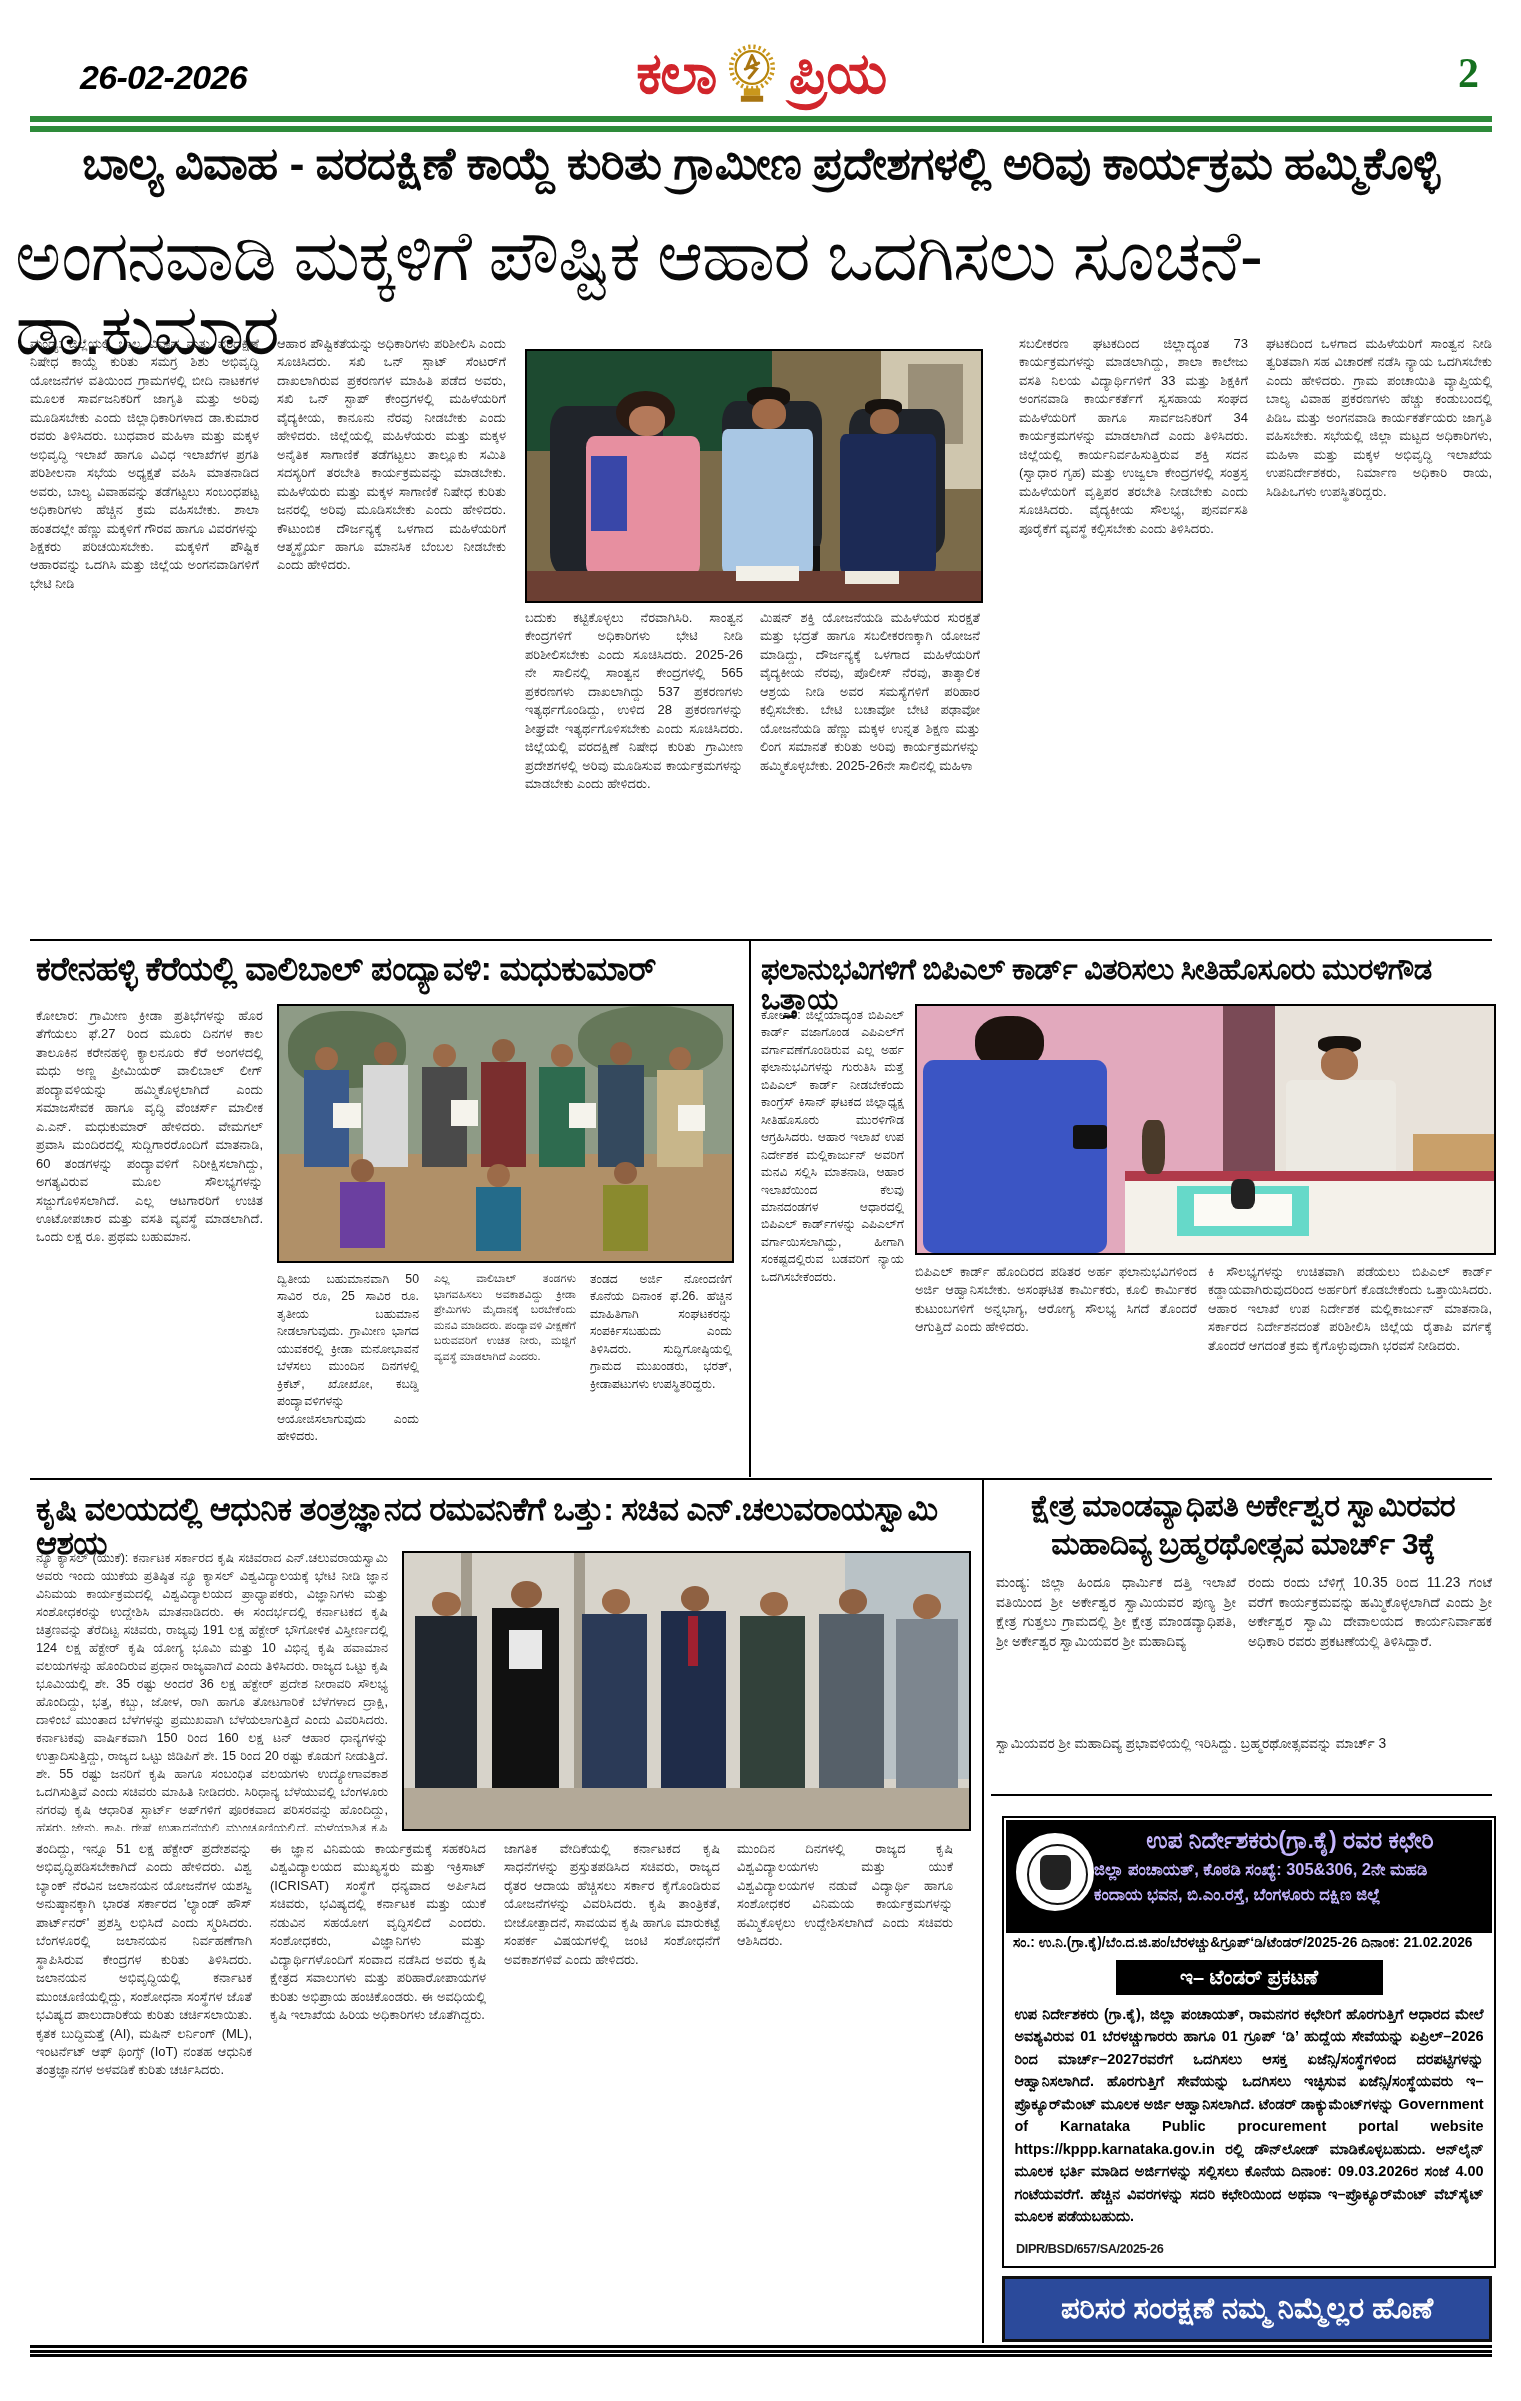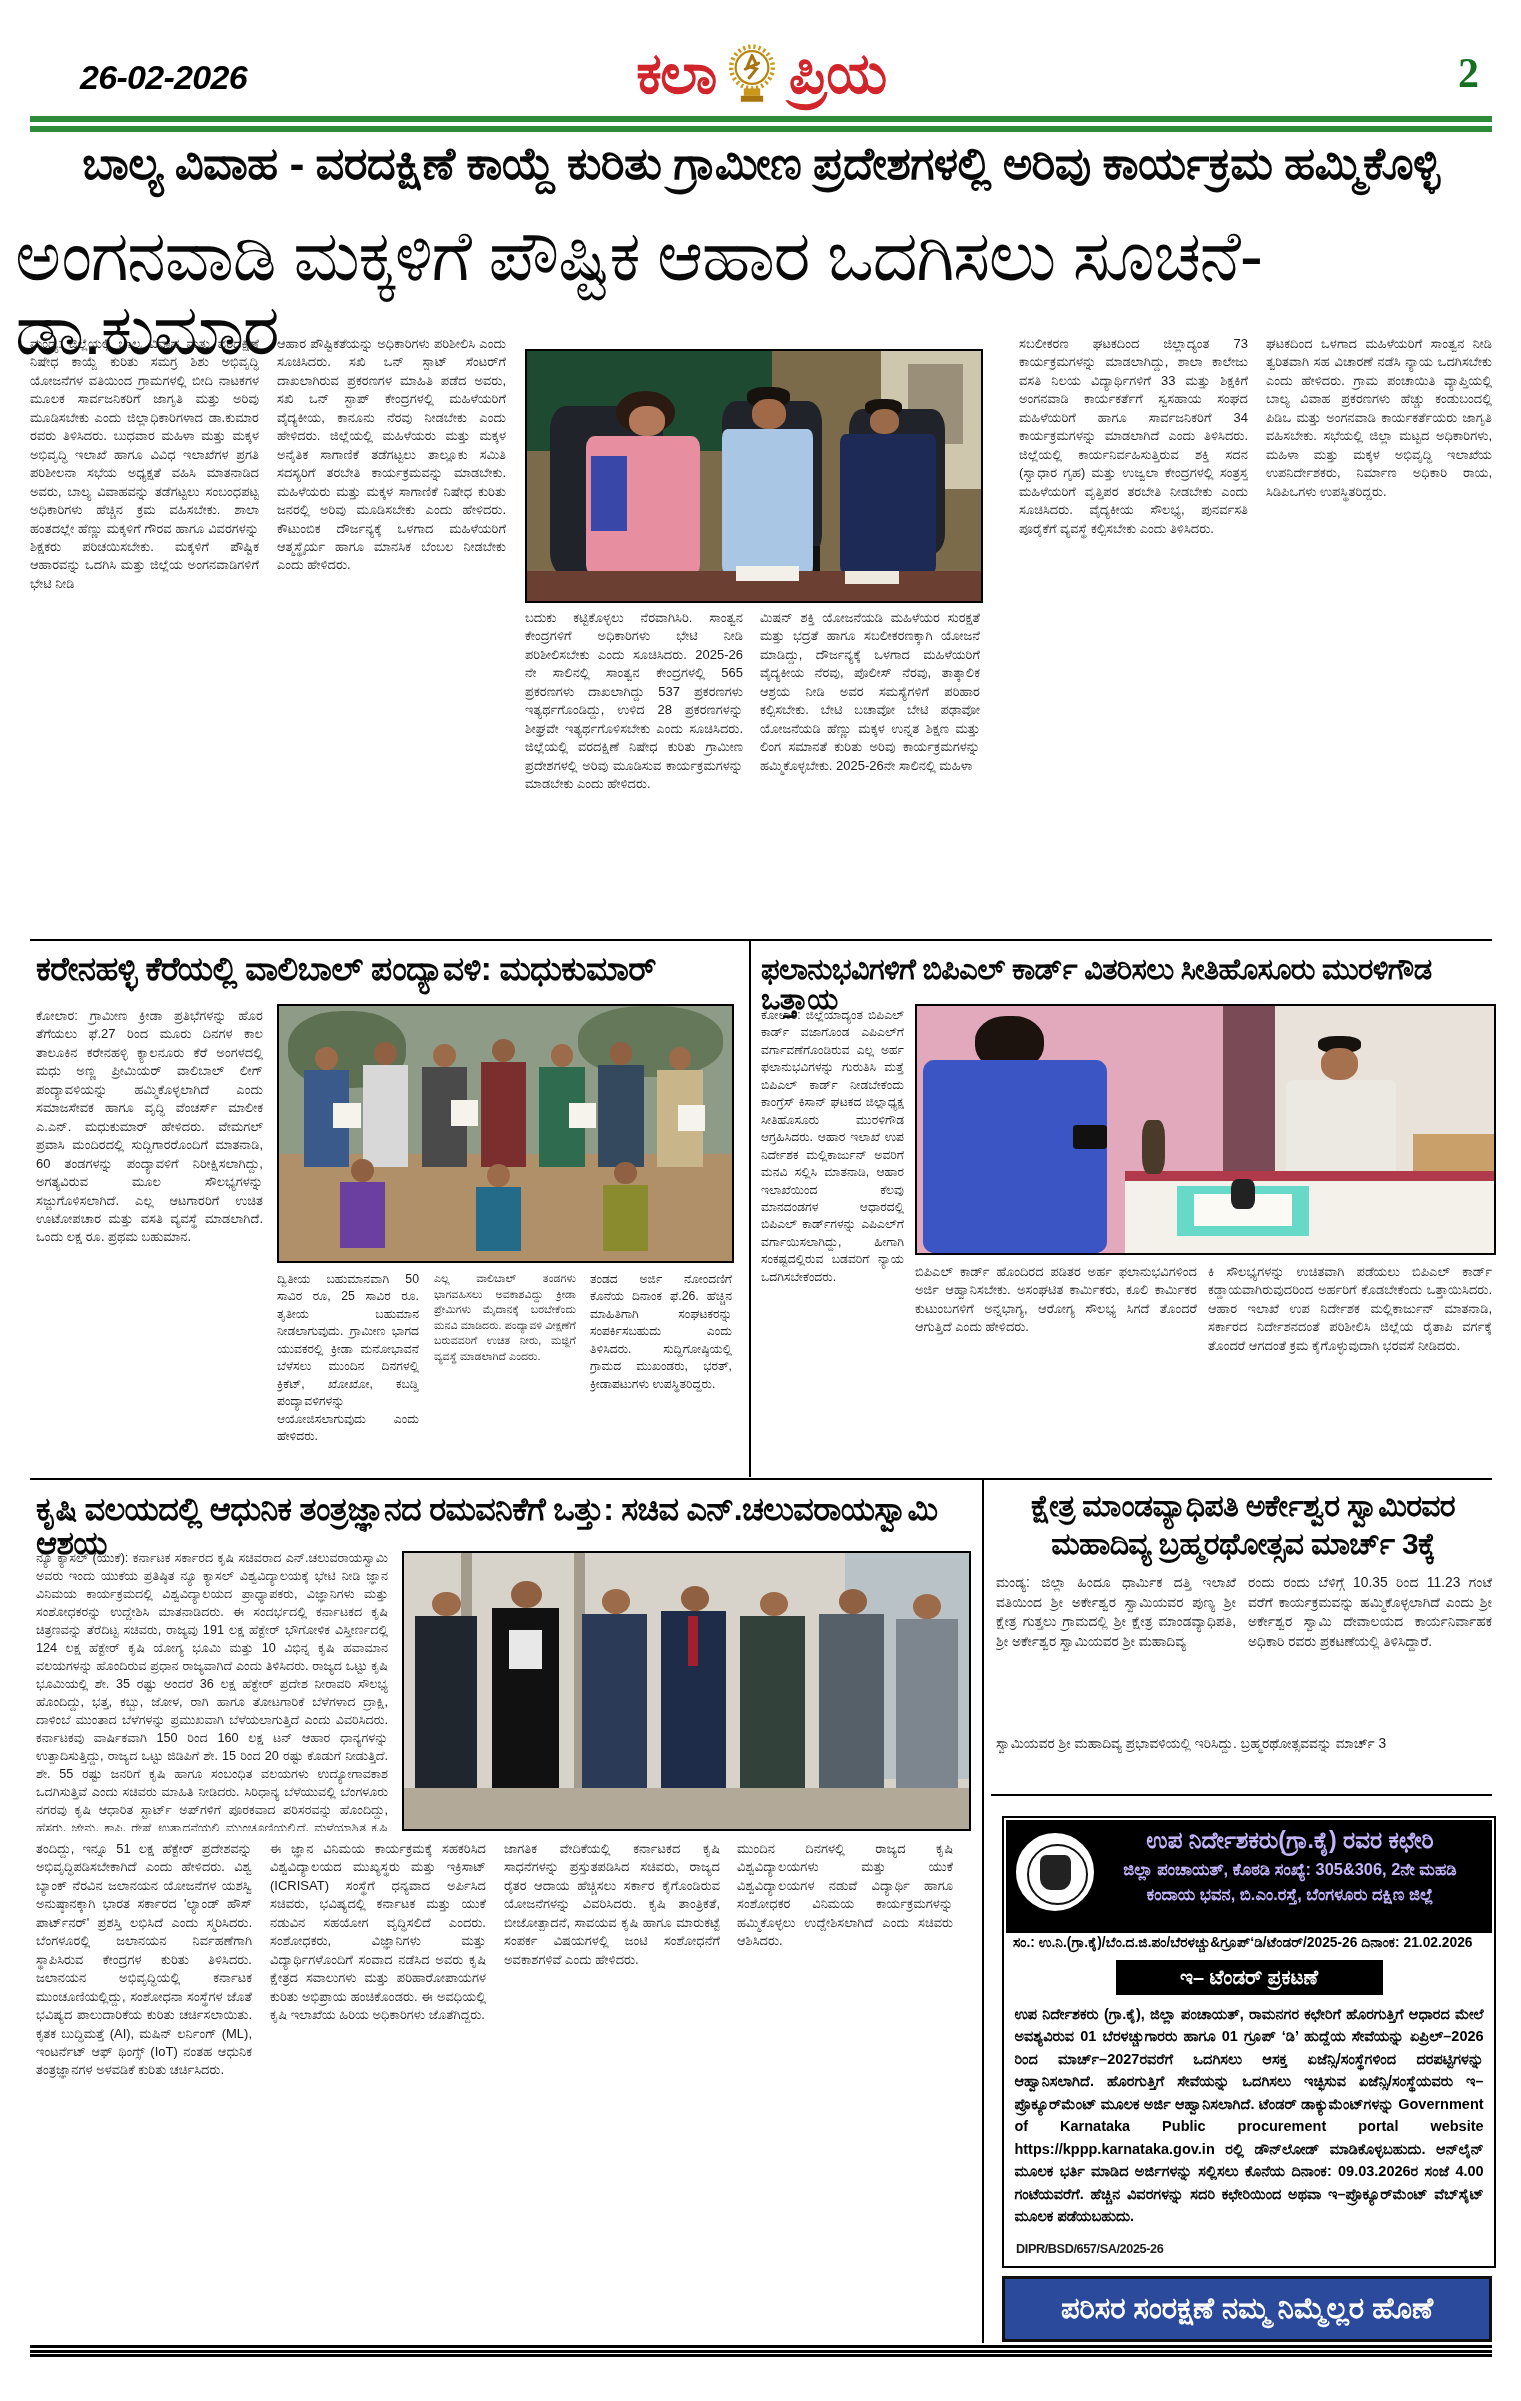--- a/index.html
+++ b/index.html
@@ -7,21 +7,21 @@
   .abs{position:absolute;}
   .col{position:absolute;font-size:13px;line-height:1.42;text-align:justify;color:#1b1b1b;overflow:hidden;word-break:break-word;}
   .rule{position:absolute;background:#000;}
   .green-rule{position:absolute;background:#2e8b3a;}
   .headline{position:absolute;font-weight:800;color:#0a0a0a;letter-spacing:-0.7px;line-height:1.05;}
   .photo{position:absolute;border:2.2px solid #000;overflow:hidden;background:#888;}
   .kicker{white-space:nowrap;}
   .tender-box{position:absolute;border:2.2px solid #000;background:#fff;}
   .tender-head{position:relative;background:#000;color:#c4b5fd;margin:2px;padding:7.4px 6px 9px 88px;min-height:97px;}
   .tender-head .l1{font-size:23px;font-weight:800;text-align:center;}
-  .tender-head .l2,.tender-head .l3{font-size:16.4px;font-weight:700;text-align:center;margin-top:6px;}
+  .tender-head .l2,.tender-head .l3{font-size:16.4px;font-weight:700;text-align:left;margin-top:6px;}
   .emblem{position:absolute;left:10.4px;top:13.4px;width:72px;height:72px;border-radius:50%;background:#fff;border:3px solid #fff;}
   .emblem .inner{position:absolute;left:10%;top:10%;width:80%;height:80%;border-radius:50%;border:2.2px solid #111;}
   .emblem .crest{position:absolute;left:28%;top:26%;width:44%;height:48%;background:#222;border-radius:20% 20% 35% 35%;}
   .tender-ref{margin:1.5px 9px 0 9px;font-size:13.8px;font-weight:800;color:#000;}
   .tender-title{background:#000;color:#fff;font-size:20px;font-weight:800;text-align:center;width:261px;margin:9px auto 7.4px auto;padding:6px 3px;}
   .tender-body{margin:0 10.4px;font-size:14.5px;font-weight:600;line-height:1.55;text-align:justify;color:#000;}
   .tender-sign{margin:7.4px 10.4px 3px 10.4px;font-size:14.5px;font-weight:800;text-align:right;color:#000;line-height:1.45;}
   .tender-dipr{position:absolute;left:12px;bottom:10.4px;font-size:12.7px;font-weight:800;letter-spacing:-0.4px;}
   .blue-strip{position:absolute;background:#2b4a9b;border:3px solid #101010;color:#fff;font-weight:800;display:flex;align-items:center;justify-content:center;font-size:29px;}
   .masthead{position:absolute;top:39px;left:0;width:100%;display:flex;align-items:center;justify-content:center;gap:7.4px;}

